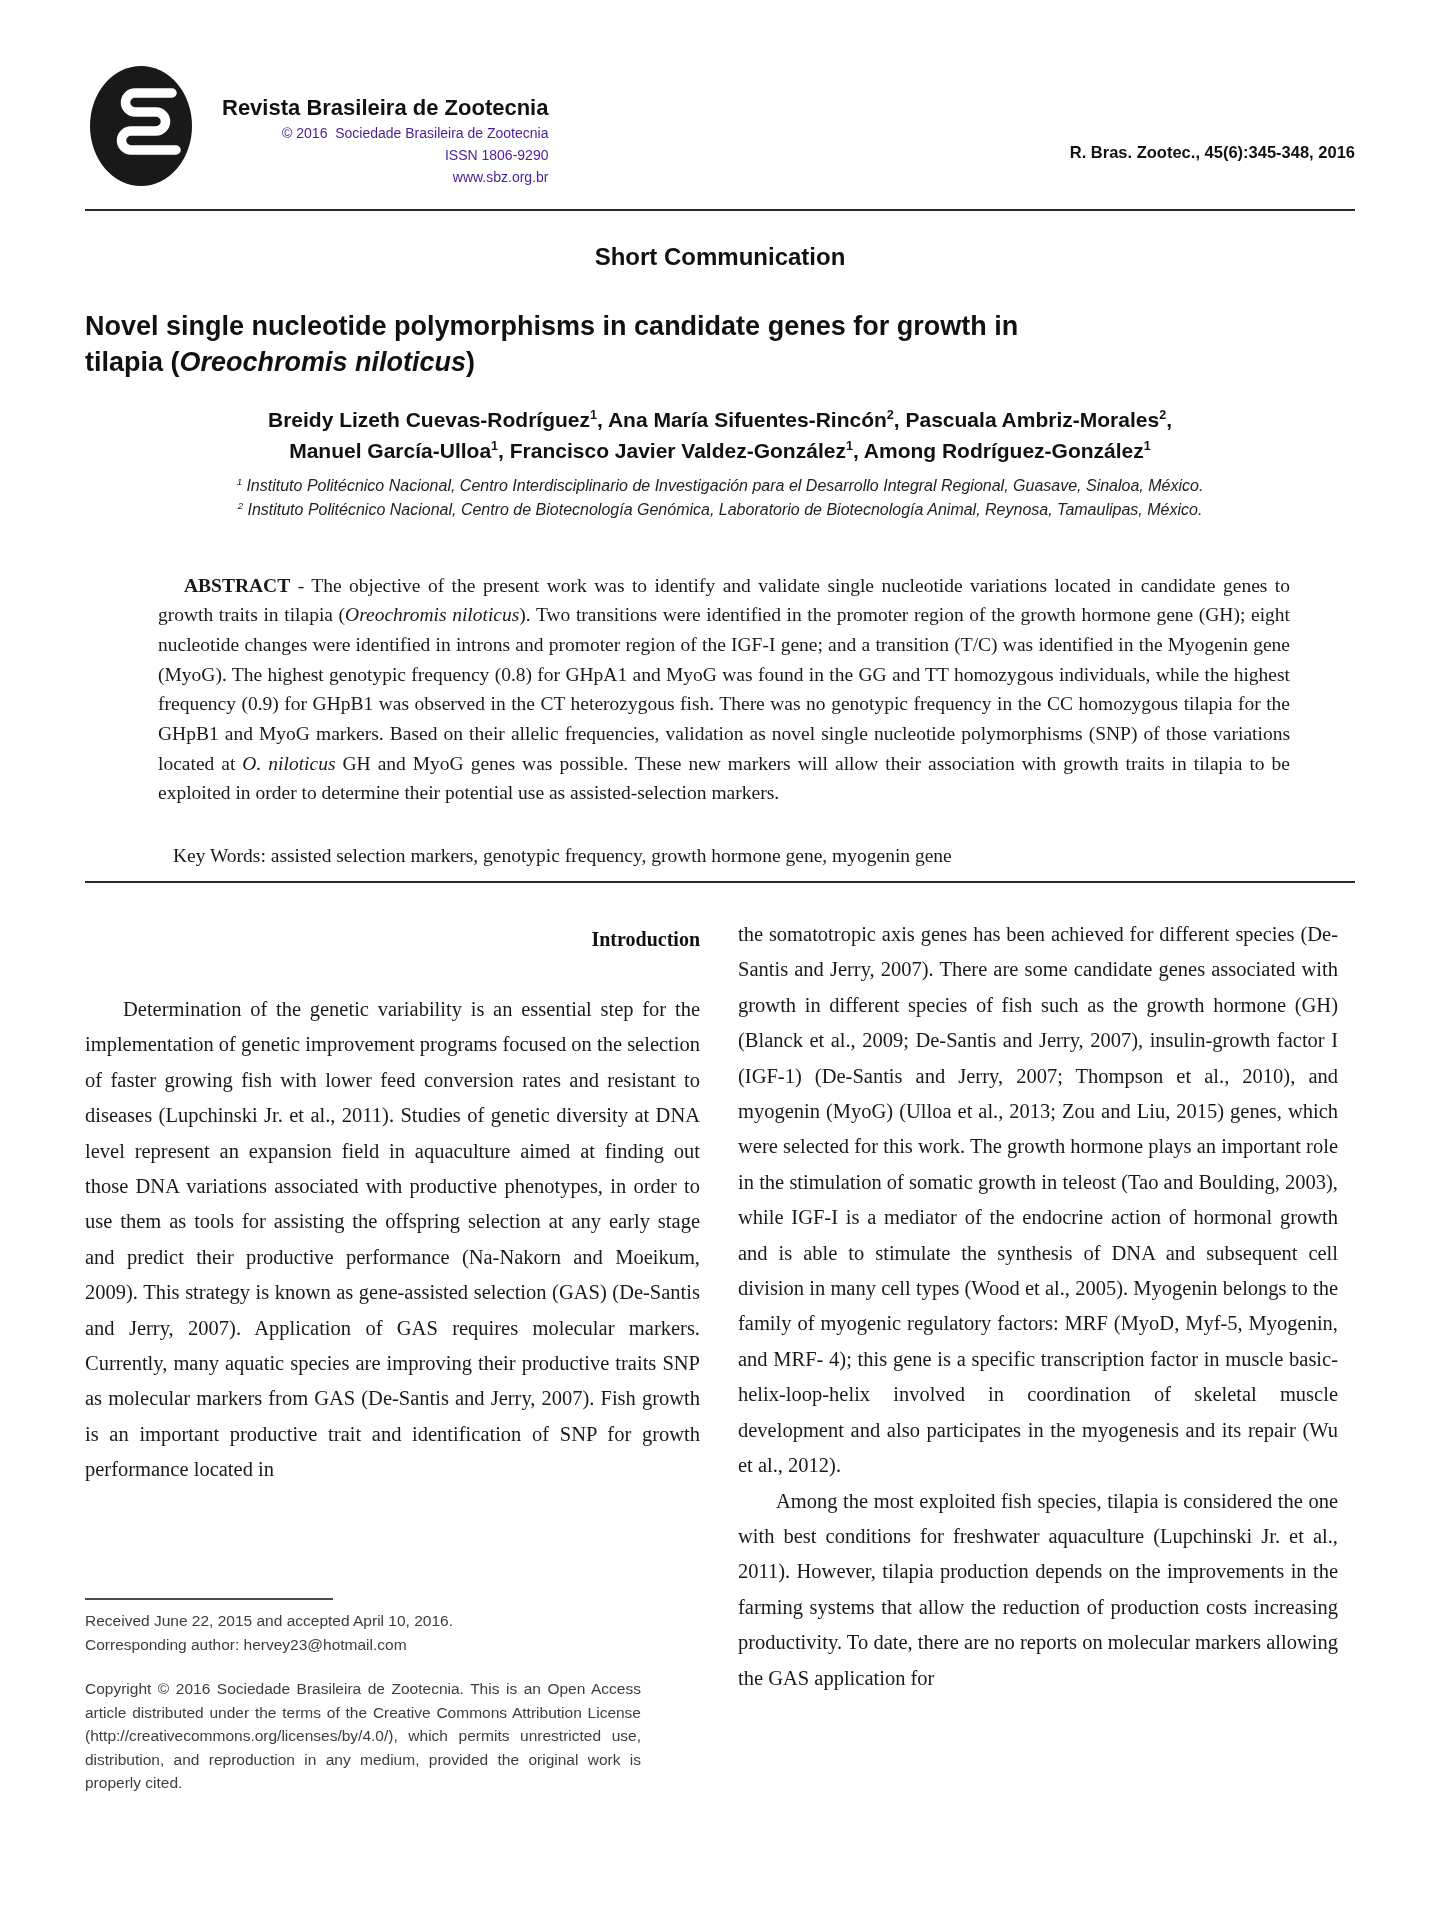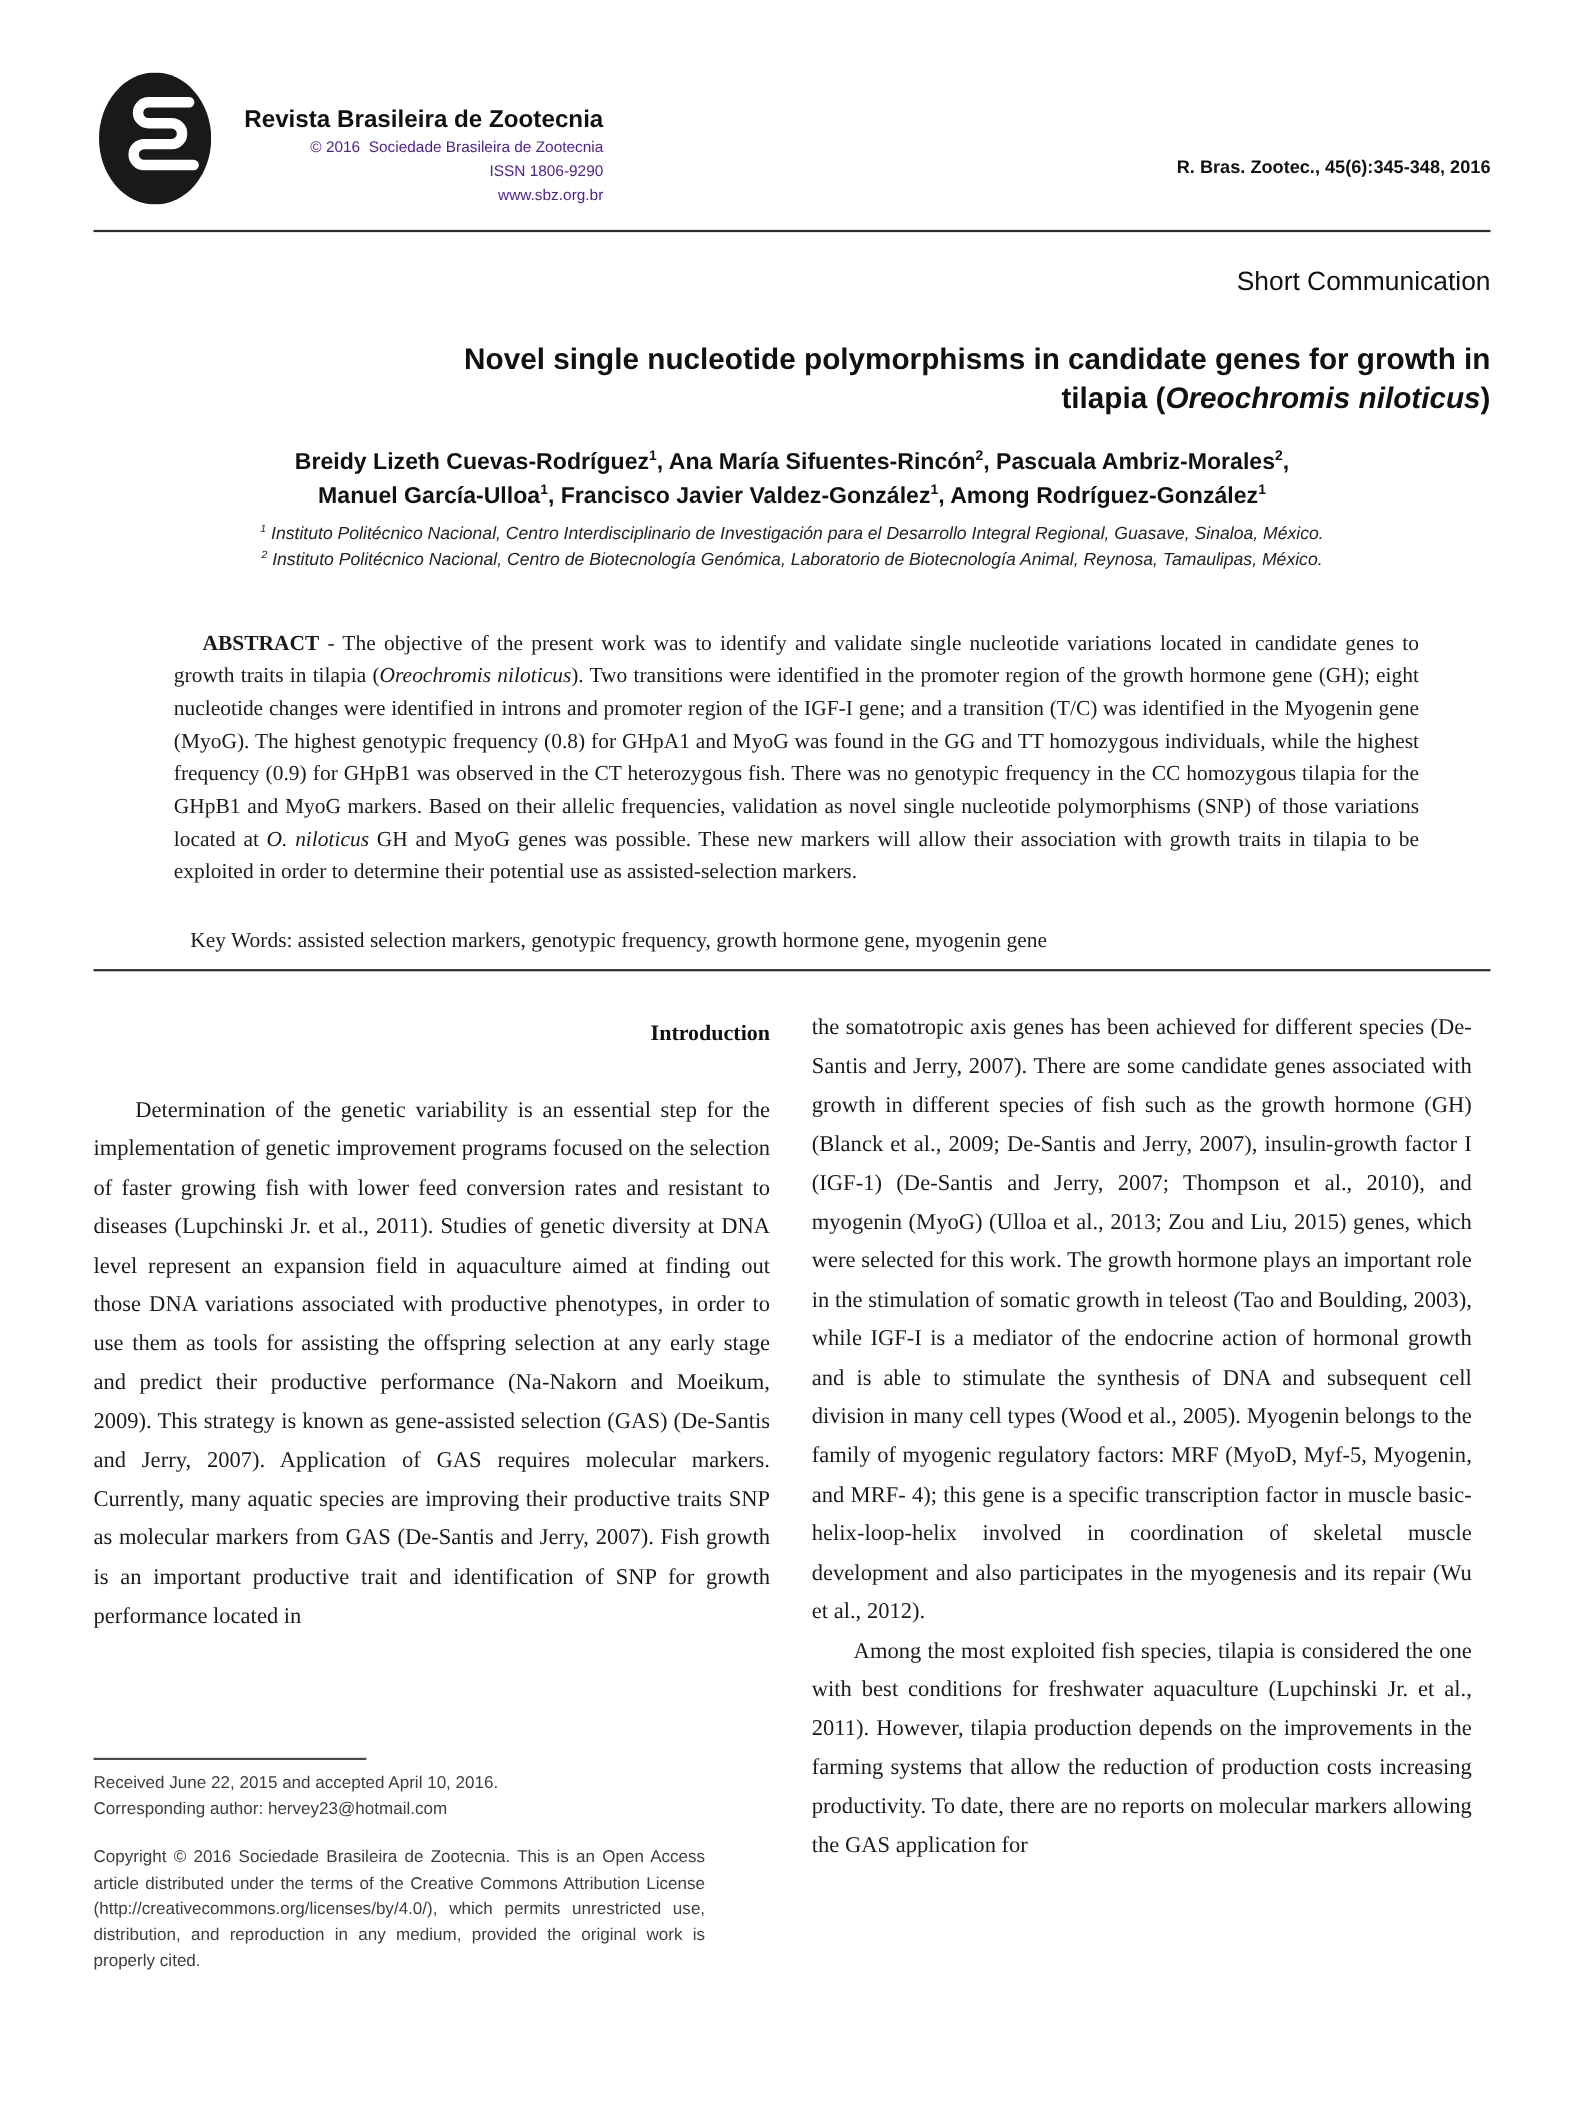--- a/index.html
+++ b/index.html
@@ -15,22 +15,22 @@
   .logo{left:90px;top:66px;width:102px;height:120px;}
   .journal-block{left:222px;top:94px;}
   .journal-name{font-size:22px;font-weight:bold;line-height:28px;color:#111;}
   .journal-meta{font-size:14px;line-height:22px;color:#4c1d95;white-space:pre-wrap;margin-left:32px;}
   .citation{right:85px;top:143px;font-size:16.5px;font-weight:bold;color:#111;text-align:right;}
   .rule{left:85px;width:1270px;height:0;border-top:2px solid #2b2b2b;}
   .rule1{top:209px;}
   .rule2{top:881px;}
 
   
-  .section-label{left:85px;top:243px;width:1270px;text-align:right;font-size:24px;font-weight:normal;color:#111;}
-  .title{left:85px;top:308px;width:1270px;text-align:right;font-size:27px;font-weight:bold;line-height:36px;color:#111;}
+  .section-label{left:85px;top:243px;width:1270px;text-align:center;font-size:24px;font-weight:bold;color:#111;}
+  .title{left:85px;top:308px;width:1270px;text-align:left;font-size:27px;font-weight:bold;line-height:36px;color:#111;}
   .authors{left:85px;top:404px;width:1270px;text-align:center;font-size:21px;font-weight:bold;line-height:31px;color:#111;}
   .affils{left:85px;top:474px;width:1270px;text-align:center;font-style:italic;font-size:16px;line-height:24px;color:#222;}
   sup.s{font-size:0.6em;vertical-align:super;line-height:0;}
 
   
   .abstract{left:158px;top:551px;width:1132px;font-size:19.5px;line-height:29.7px;text-align:justify;text-indent:26px;}
   .abstract b{font-weight:bold;}
   .keywords{left:173px;top:845px;width:1120px;font-size:19.5px;}
 
   

